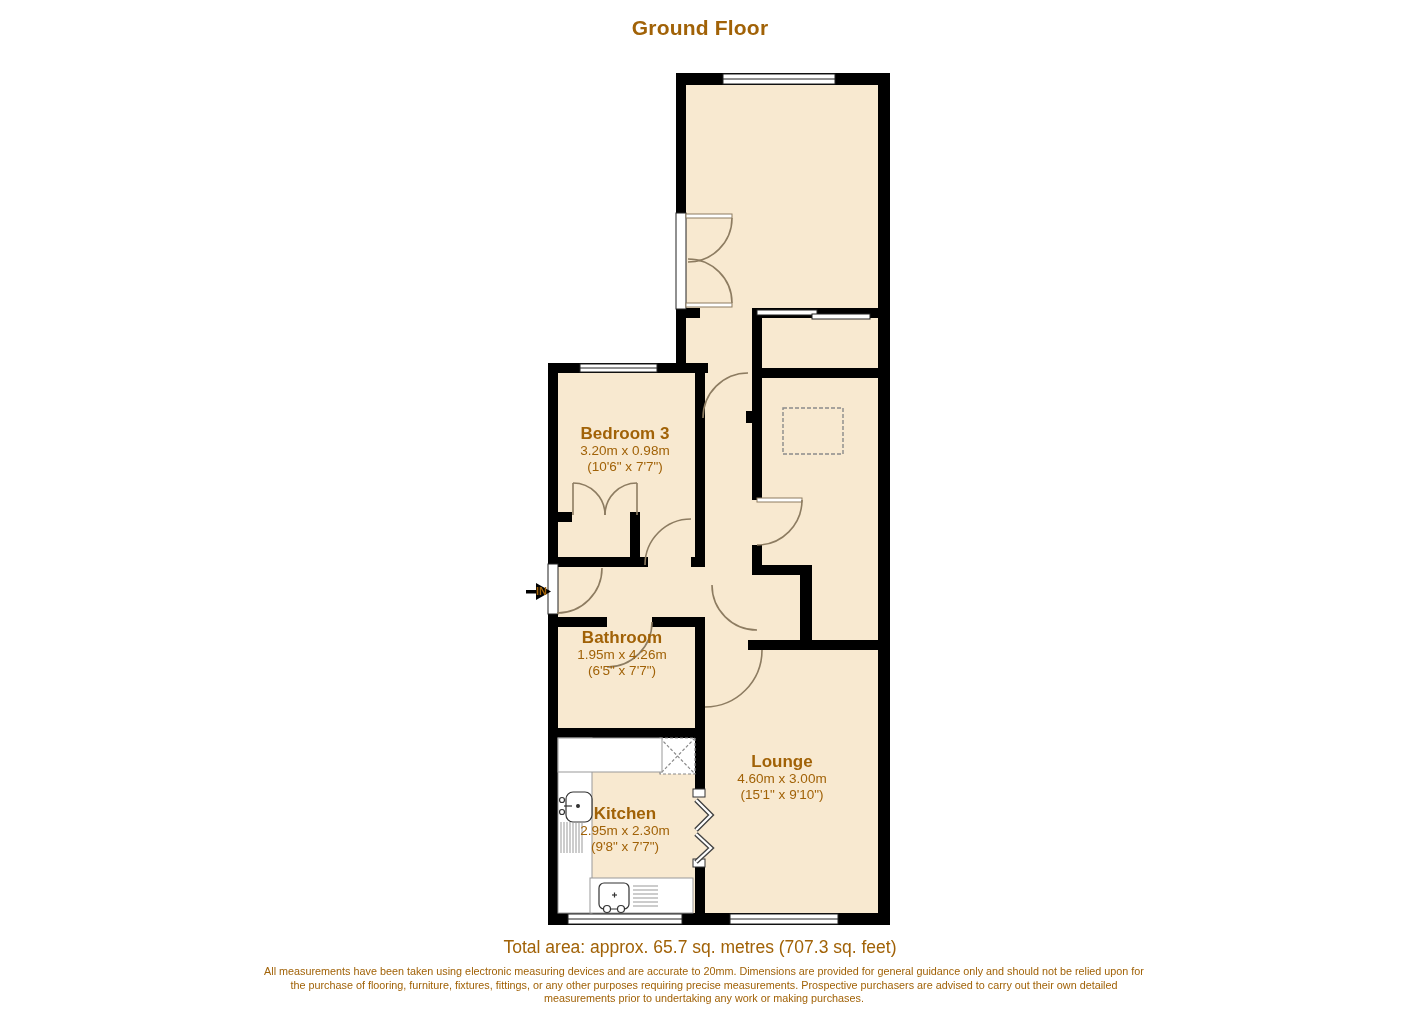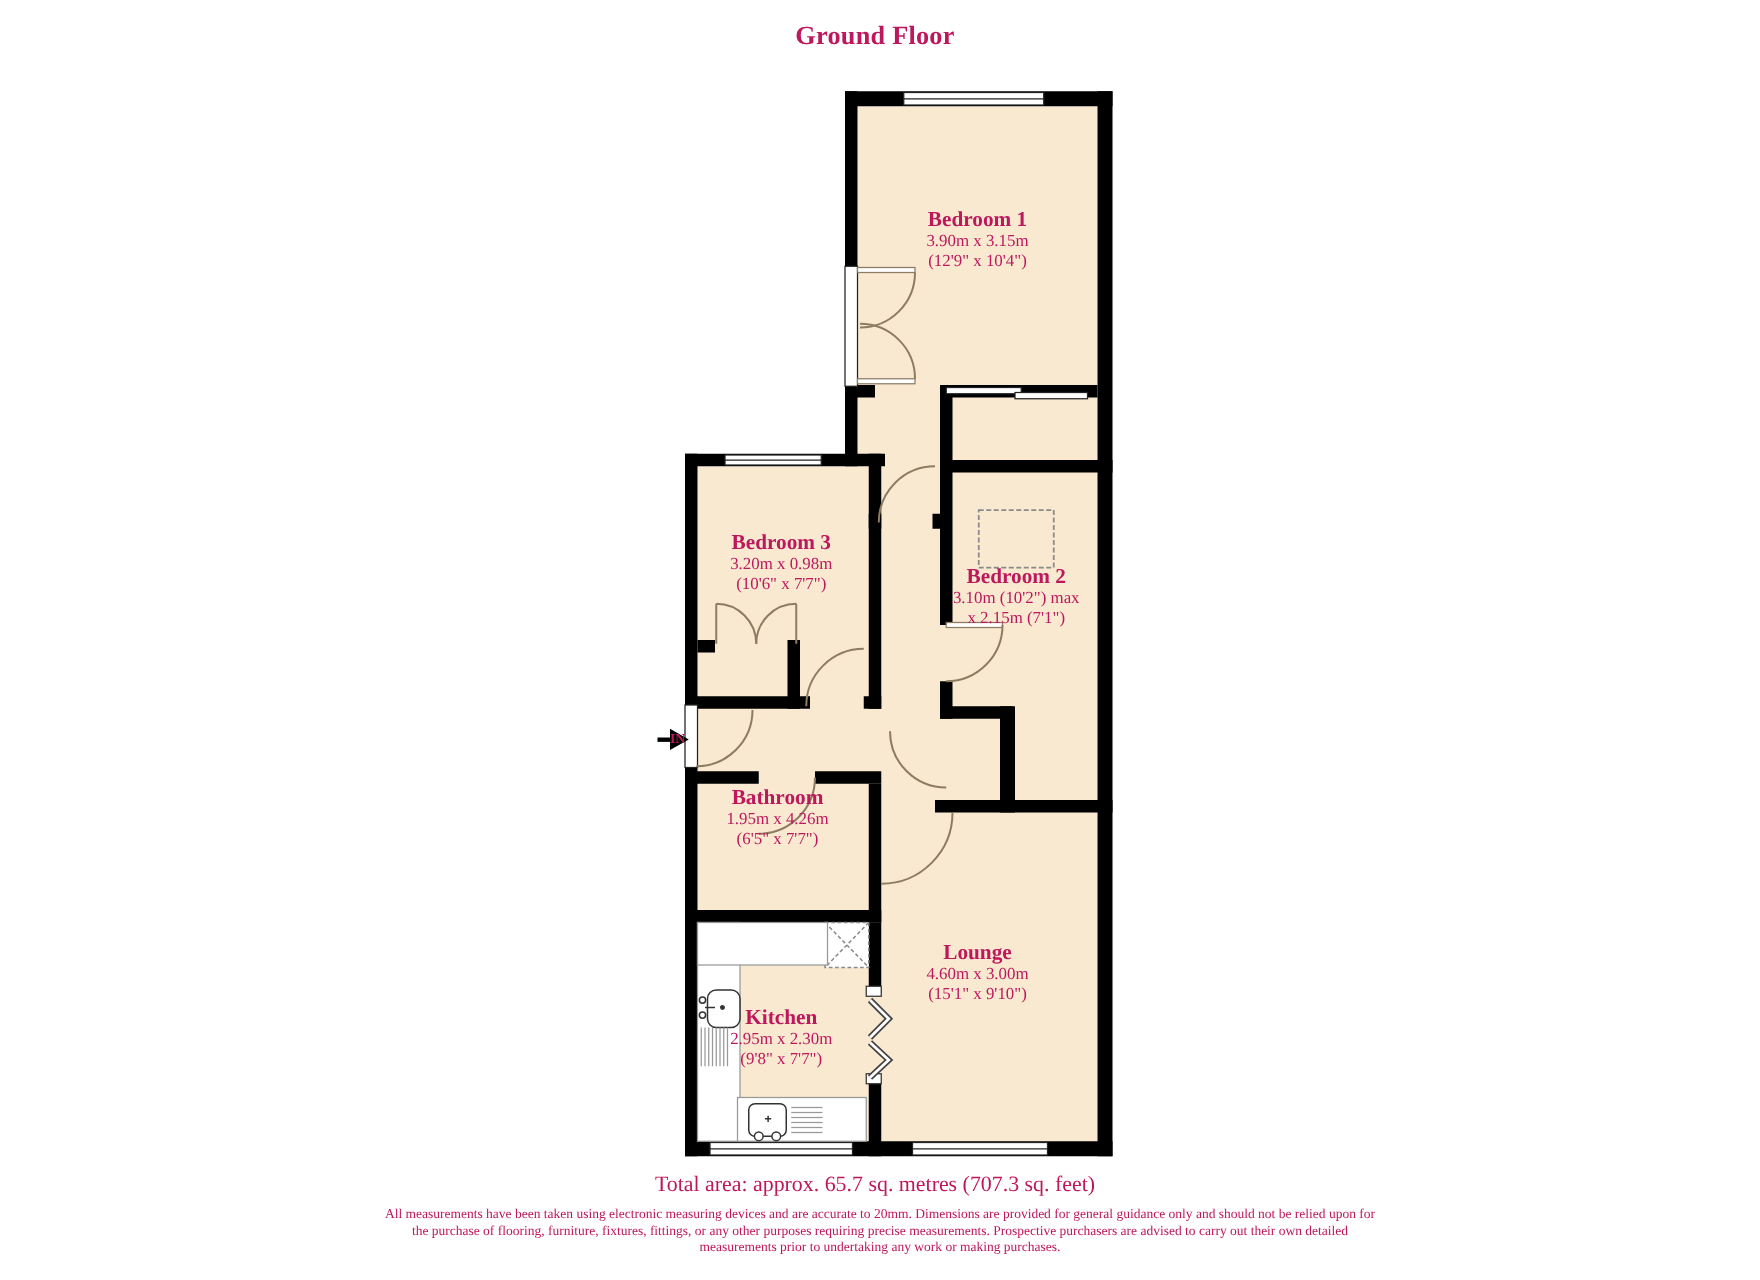--- a/index.html
+++ b/index.html
@@ -1,17 +1,17 @@
 <!DOCTYPE html>
 <html><head>
 <meta charset="utf-8">
 <style>
   html,body{margin:0;padding:0;background:#ffffff;}
   .canvas{position:relative;width:1408px;height:1024px;background:#fff;overflow:hidden;
-          font-family:Liberation Serif, serif;color:#be185d;}
+          font-family:Liberation Sans, sans-serif;color:#a16207;}
   .abs{position:absolute;}
   .center{text-align:center;}
   .plan-svg{position:absolute;left:0;top:0;width:1408px;height:1024px;}
   .title-main{font-size:21px;font-weight:bold;letter-spacing:.2px;}
   .title-sub{font-size:11.5px;margin-top:3px;}
   .room-label{position:absolute;width:170px;text-align:center;line-height:16px;pointer-events:none;}
   .room-name{font-size:17px;font-weight:bold;line-height:19px;}
   .room-dim{font-size:13.5px;}
   .in-label{position:absolute;font-size:11px;font-weight:bold;}
   .total-area{font-size:17.5px;}
@@ -159,37 +159,27 @@
       <polyline points="696,834 711,848 696,862" stroke="#444" stroke-width="5"></polyline>
       <polyline points="696,834 711,848 696,862" stroke="#fff" stroke-width="2.2"></polyline>
     </g>
 
     <g>
       <rect x="526" y="590" width="12" height="3.5" fill="#000"></rect>
       <polygon points="536,583 551,591.5 536,600" fill="#000"></polygon>
     </g>
   </svg>
 
-  <div class="room-label" style="left:697px;top:166px;">
-    <div class="room-name">Bedroom 1</div>
-    <div class="room-dim">3.90m x 3.15m</div>
-    <div class="room-dim">(12'9" x 10'4")</div>
-  </div>
 
   <div class="room-label" style="left:540px;top:424px;">
     <div class="room-name">Bedroom 3</div>
     <div class="room-dim">3.20m x 0.98m</div>
     <div class="room-dim">(10'6" x 7'7")</div>
   </div>
 
-  <div class="room-label" style="left:728px;top:451px;">
-    <div class="room-name">Bedroom 2</div>
-    <div class="room-dim">3.10m (10'2") max</div>
-    <div class="room-dim">x 2.15m (7'1")</div>
-  </div>
 
   <div class="room-label" style="left:537px;top:628px;">
     <div class="room-name">Bathroom</div>
     <div class="room-dim">1.95m x 4.26m</div>
     <div class="room-dim">(6'5" x 7'7")</div>
   </div>
 
   <div class="room-label" style="left:540px;top:804px;">
     <div class="room-name">Kitchen</div>
     <div class="room-dim">2.95m x 2.30m</div>

